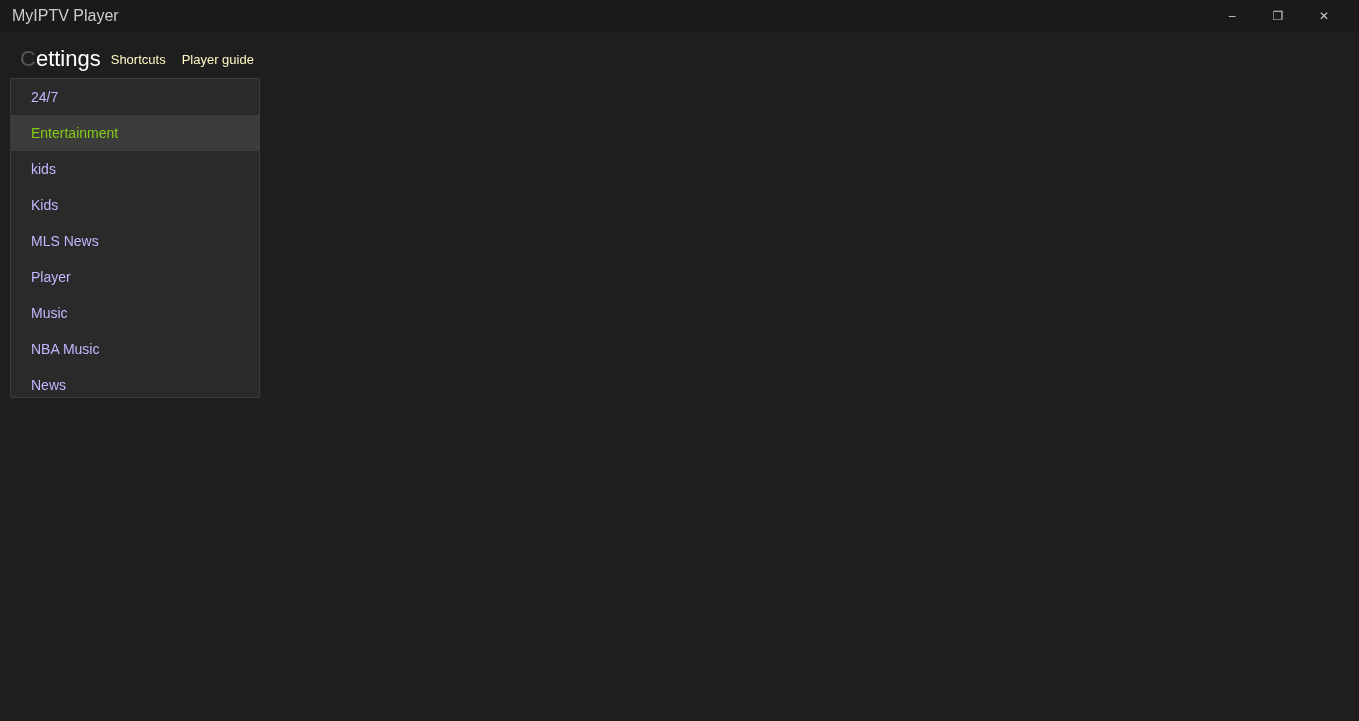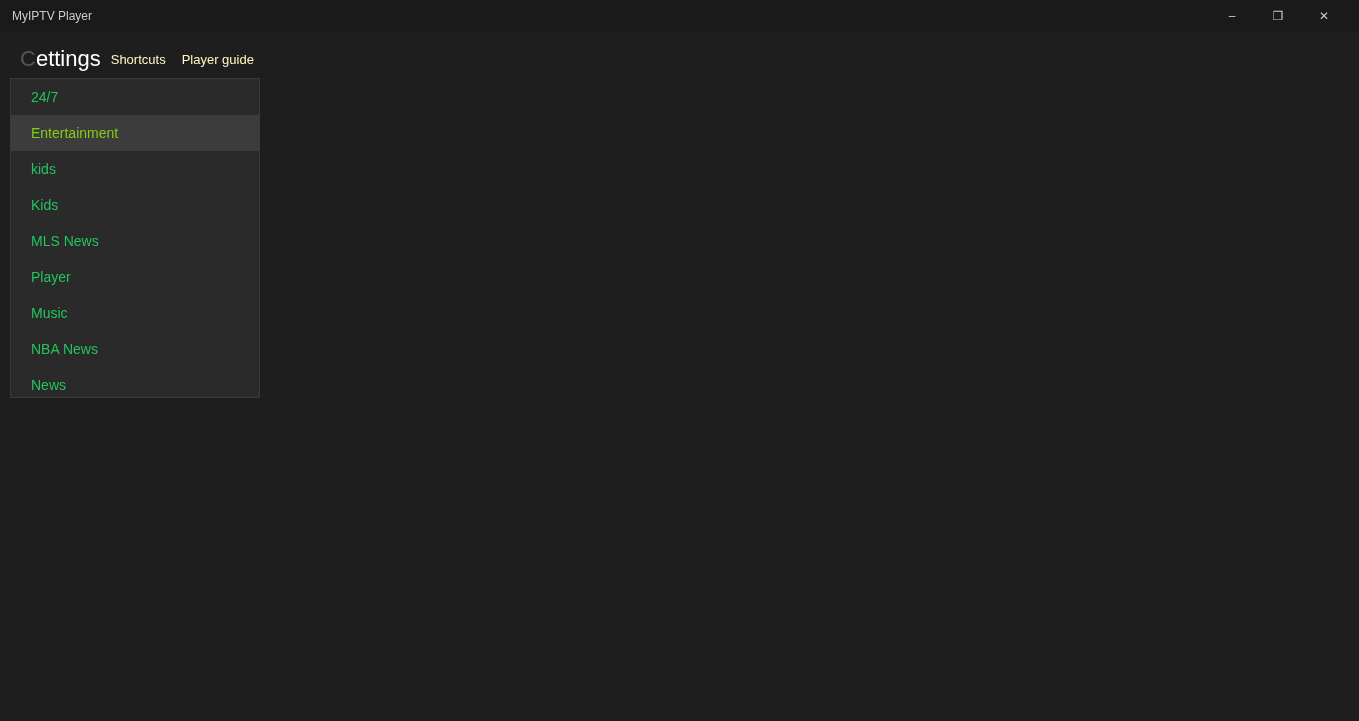--- a/index.html
+++ b/index.html
@@ -26,21 +26,21 @@
       display: flex;
       align-items: center;
       justify-content: space-between;
       padding: 0 12px;
       position: absolute;
       top: 0;
       left: 0;
     }
 
     .title-bar-title {
-      font-size: 12px;
+      font-size: 16px;
       color: #cccccc;
     }
 
     .title-bar-controls {
       display: flex;
       gap: 0;
     }
 
     .title-bar-btn {
       width: 46px;
@@ -130,21 +130,21 @@
       background-color: #2a2a2a;
       border: 1px solid #3a3a3a;
       z-index: 100;
       max-height: 320px;
       overflow-y: auto;
     }
 
     .dropdown-item {
       padding: 10px 20px;
       font-size: 14px;
-      color: #22c55e;
+      color: #c4b5fd;
       cursor: pointer;
       display: block;
       width: 100%;
     }
 
     .dropdown-item.active {
       background-color: #3c3c3c;
       color: #84cc16;
     }
 
@@ -186,17 +186,17 @@
   </div>
 
   <div class="dropdown-menu">
   <div class="dropdown-item">24/7</div>
       <div class="dropdown-item active">Entertainment</div>
       <div class="dropdown-item">kids</div>
       <div class="dropdown-item">Kids</div>
       <div class="dropdown-item">MLS News</div>
       <div class="dropdown-item">Player</div>
       <div class="dropdown-item">Music</div>
-      <div class="dropdown-item">NBA News</div>
+      <div class="dropdown-item">NBA Music</div>
       <div class="dropdown-item">News</div>
     </div>
 
 </div>
 
 </body></html>

